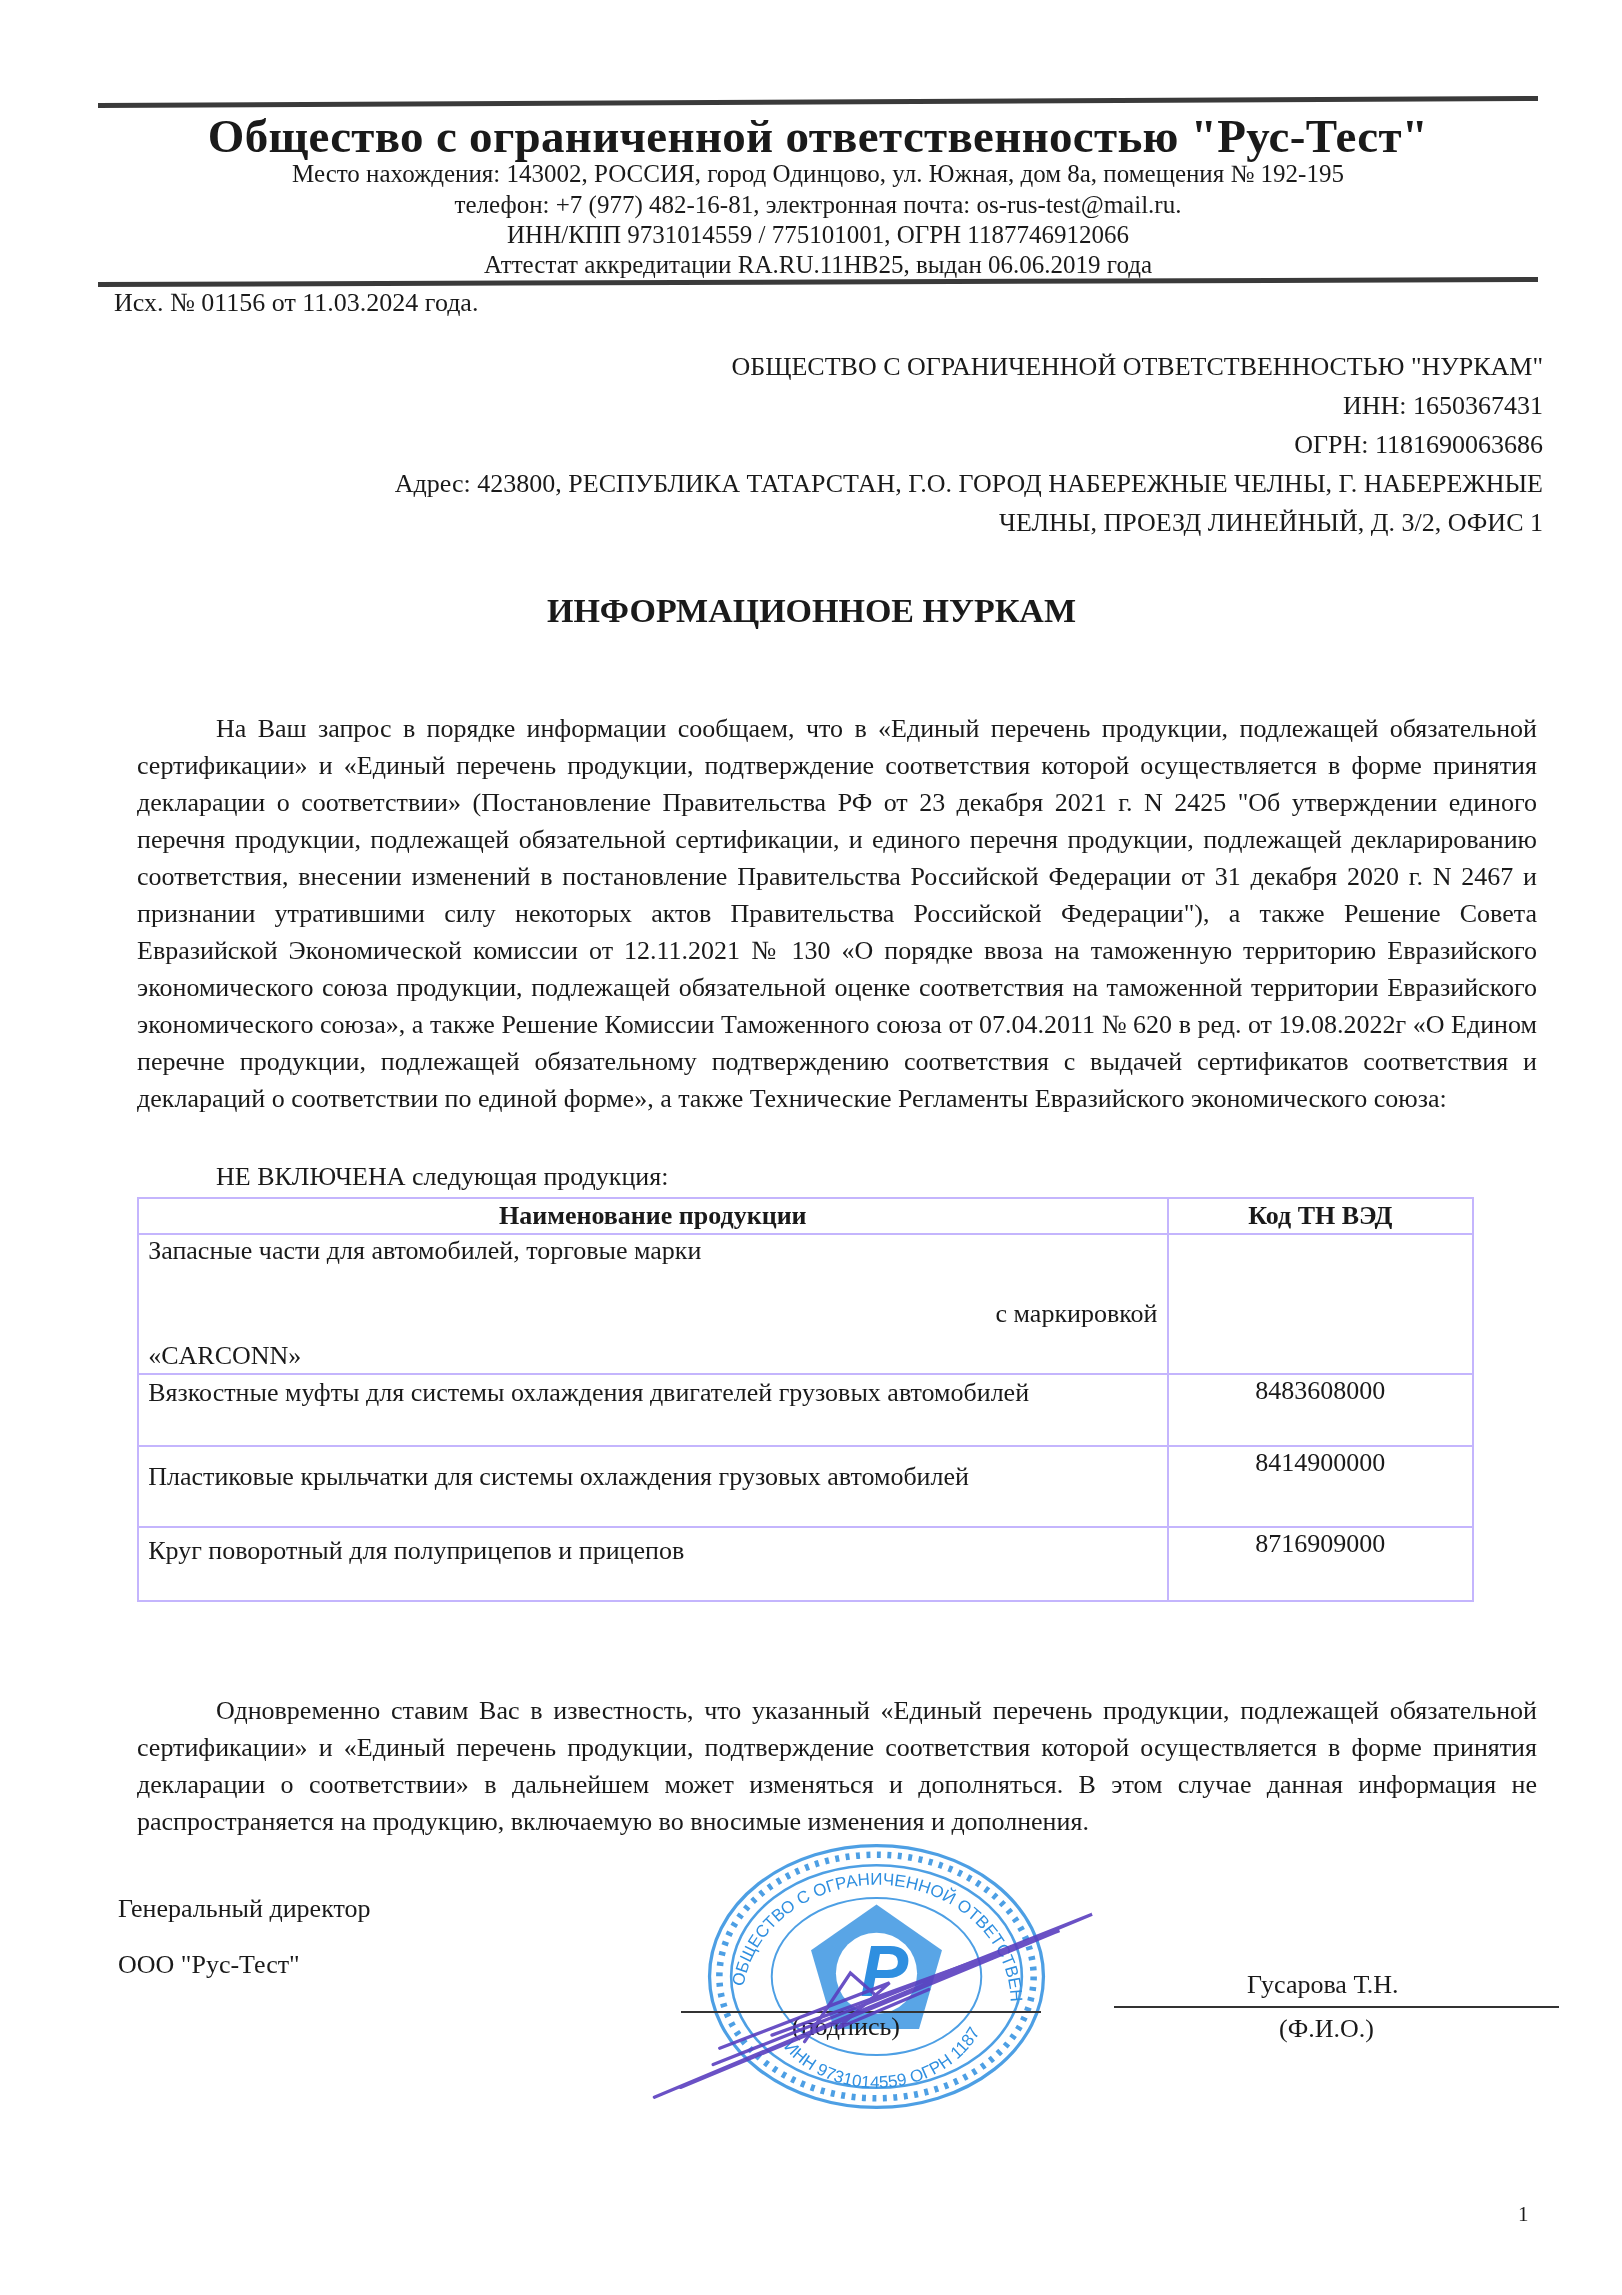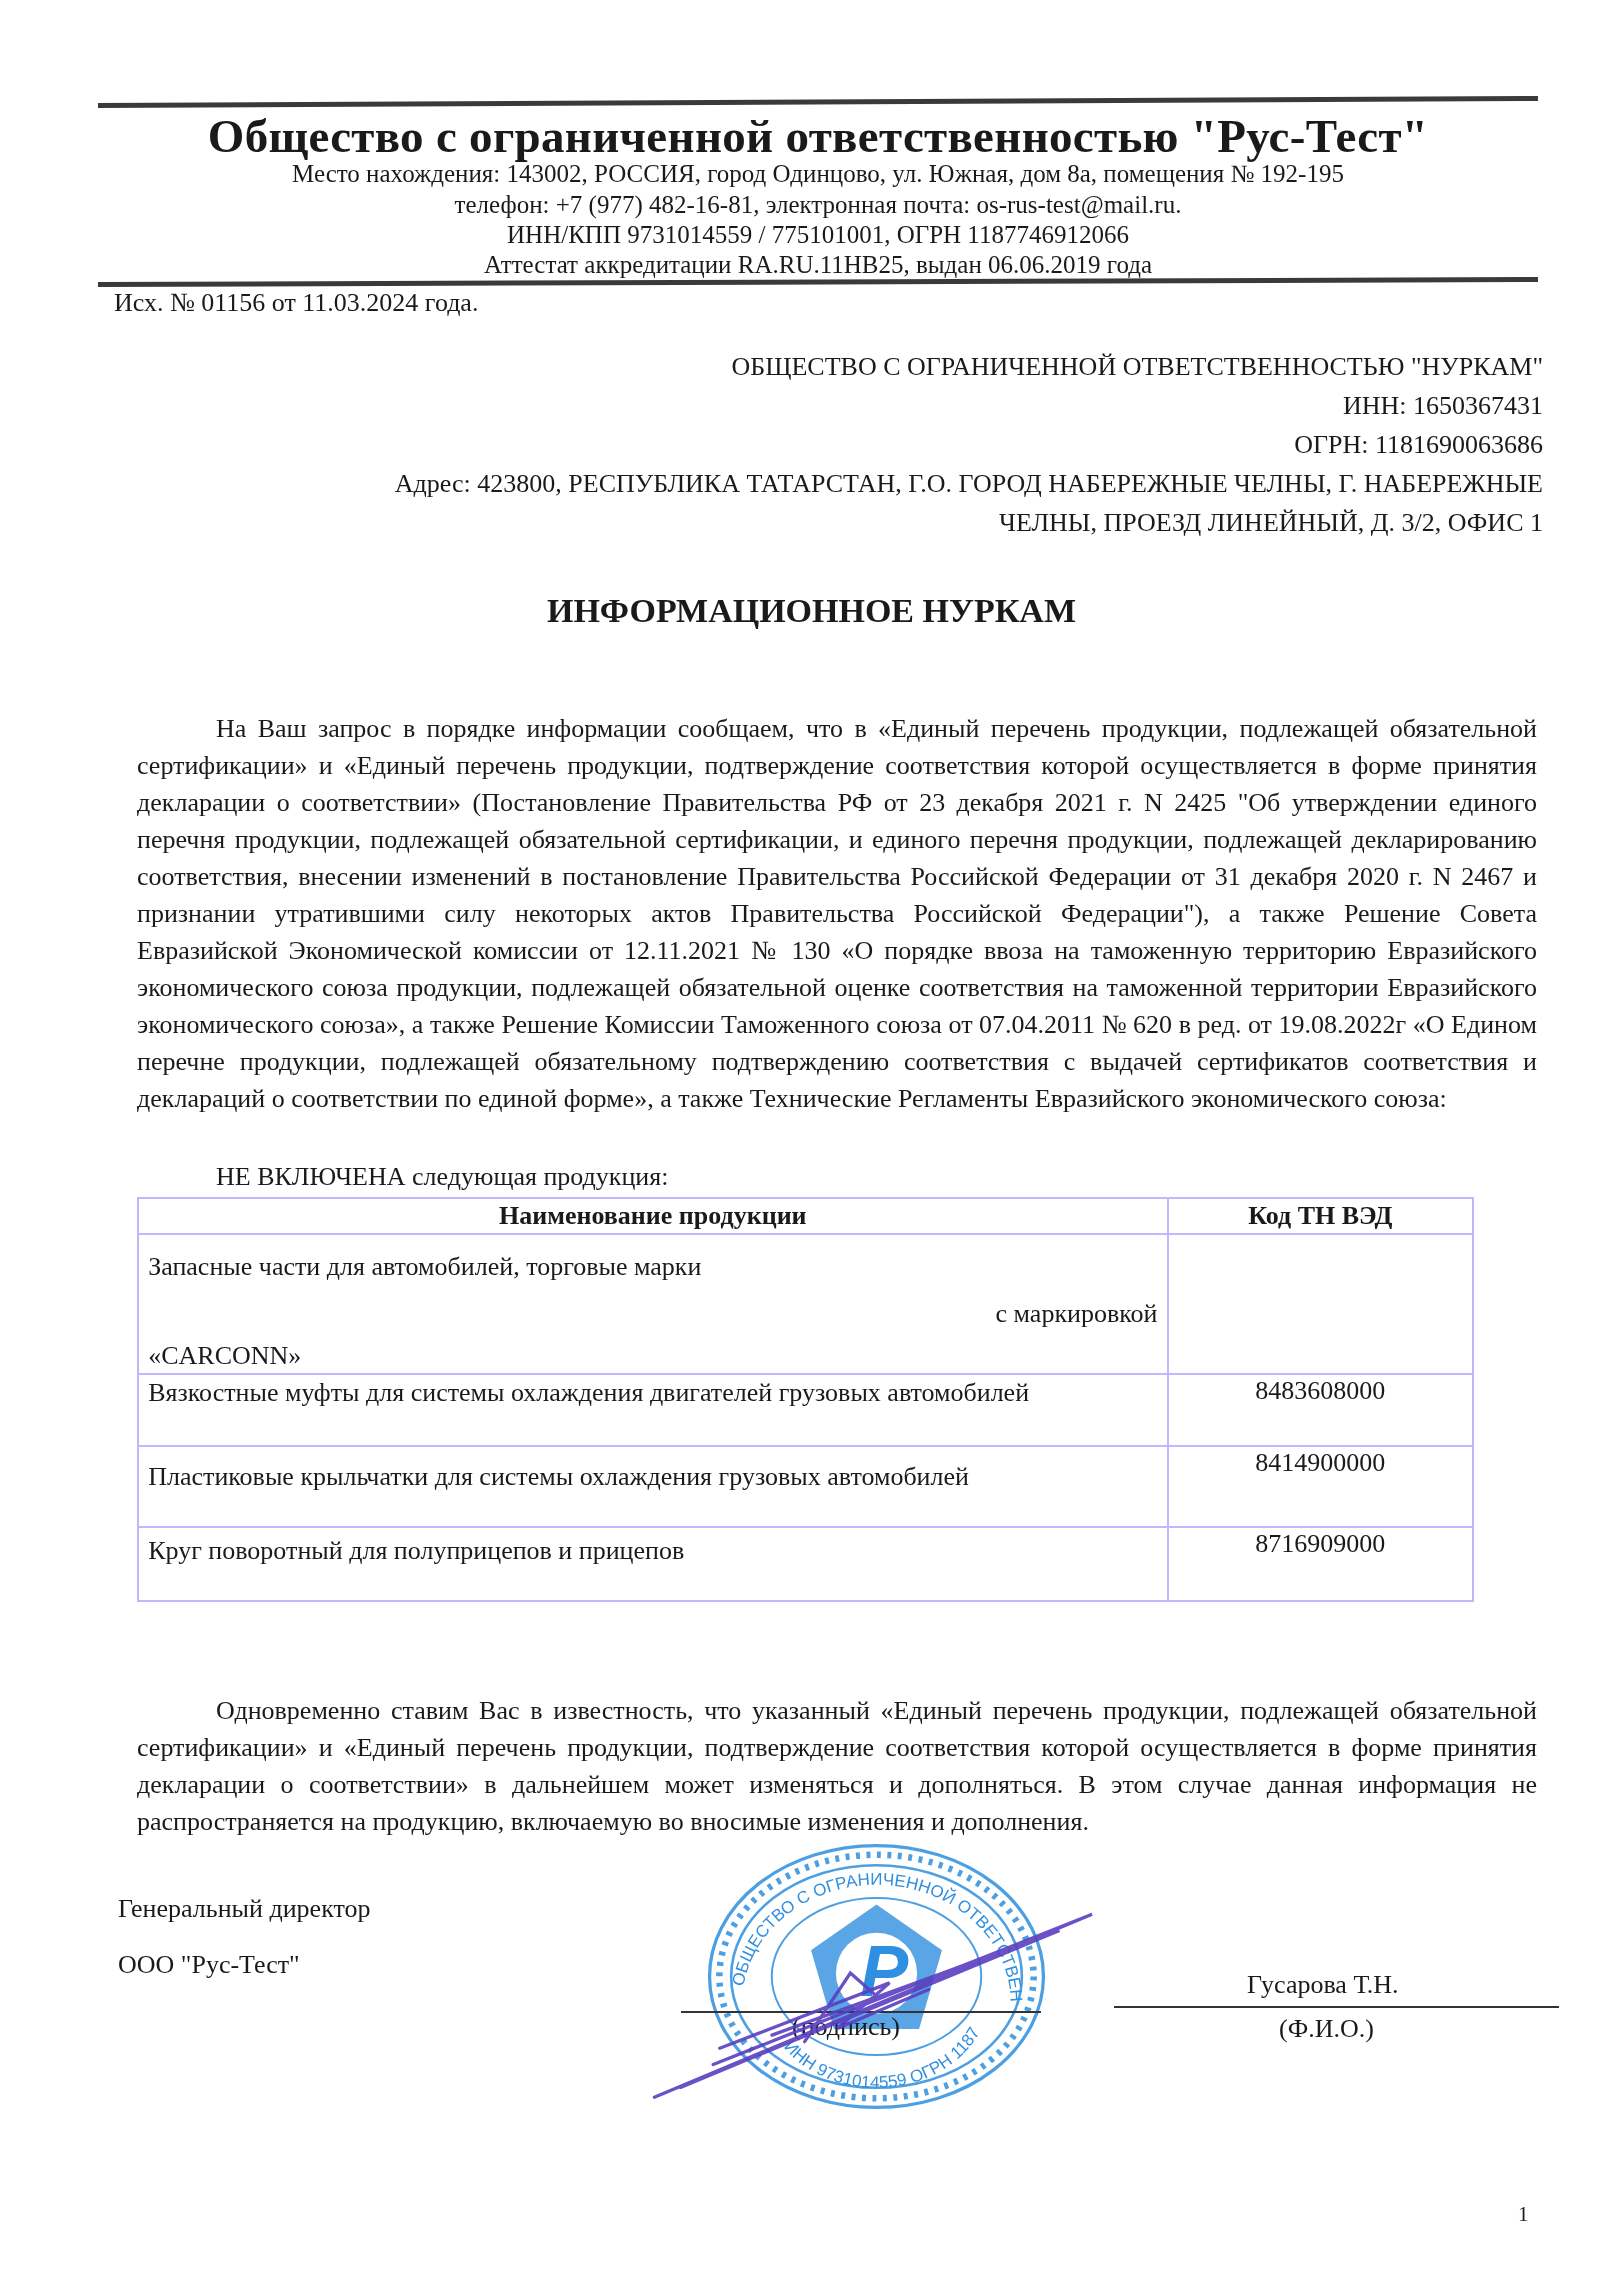--- a/index.html
+++ b/index.html
@@ -20,21 +20,21 @@
                    font-size: 26px; }
   table.products th, table.products td { border: 2px solid #c4b5fd; vertical-align: top; padding: 1.3px 9.2px; }
   table.products th { font-weight: bold; text-align: center; height: 31px; line-height: 31px; }
   table.products td.code { text-align: center; width: 285px; }
   .r1 td { height: 136px; }
   .r2 td { height: 67px; border-radius: 9px; }
   .r3 td { height: 67px; }
   .r4 td { height: 65px; }
   .r5 td { height: 65px; }
   .r1-wrap { position: relative; height: 136px; }
-  .r1-a { position: absolute; left: 0; top: 0; margin-top: 16px; }
+  .r1-a { position: absolute; left: 0; top: 0; }
   .r1-b { position: absolute; right: 0; top: 63px; }
   .r1-c { position: absolute; left: 0; top: 105px; }
   .cell-text { line-height: 34px; }
   .sig-left { left: 118px; font-size: 26px; }
   .sig-line { position: absolute; height: 2px; background: #333; }
   .sig-caption { font-size: 26px; }
   .page-num { left: 1518px; top: 2202px; font-size: 21px; }
 </style>
 </head>
 <body>

